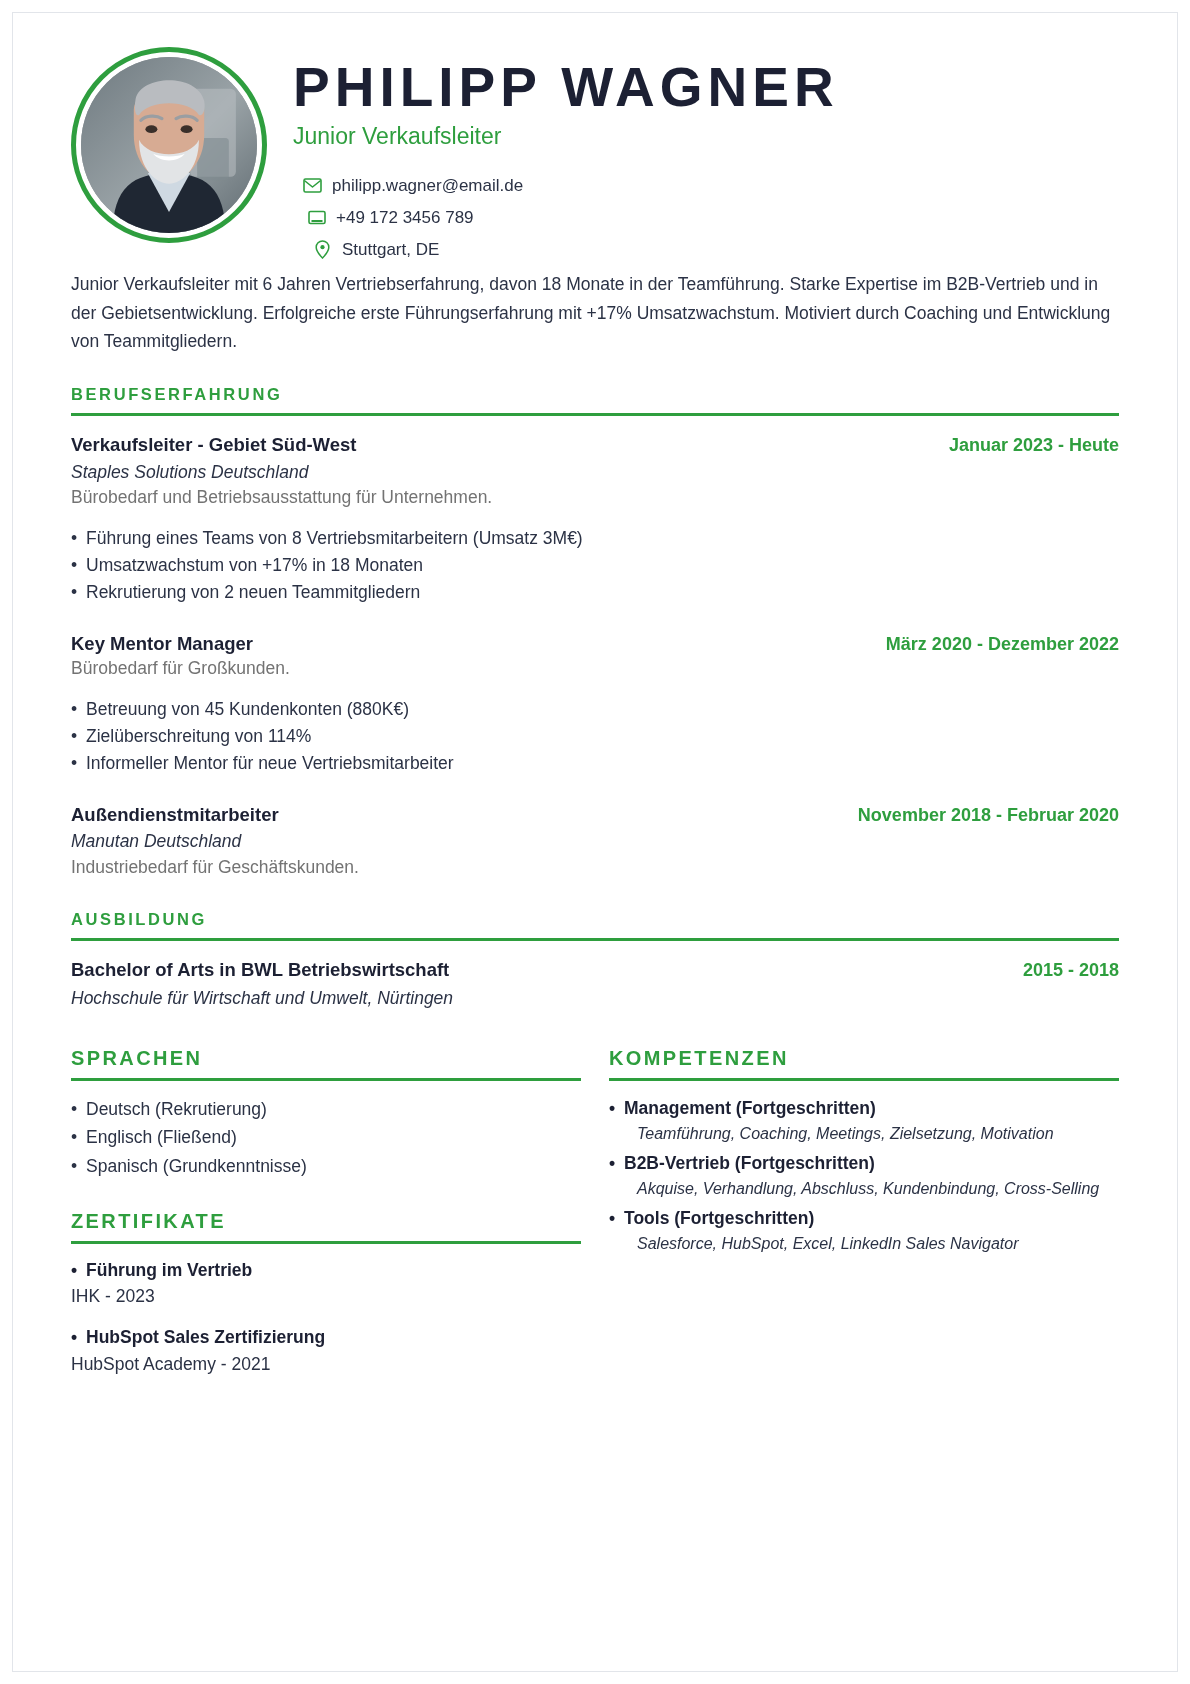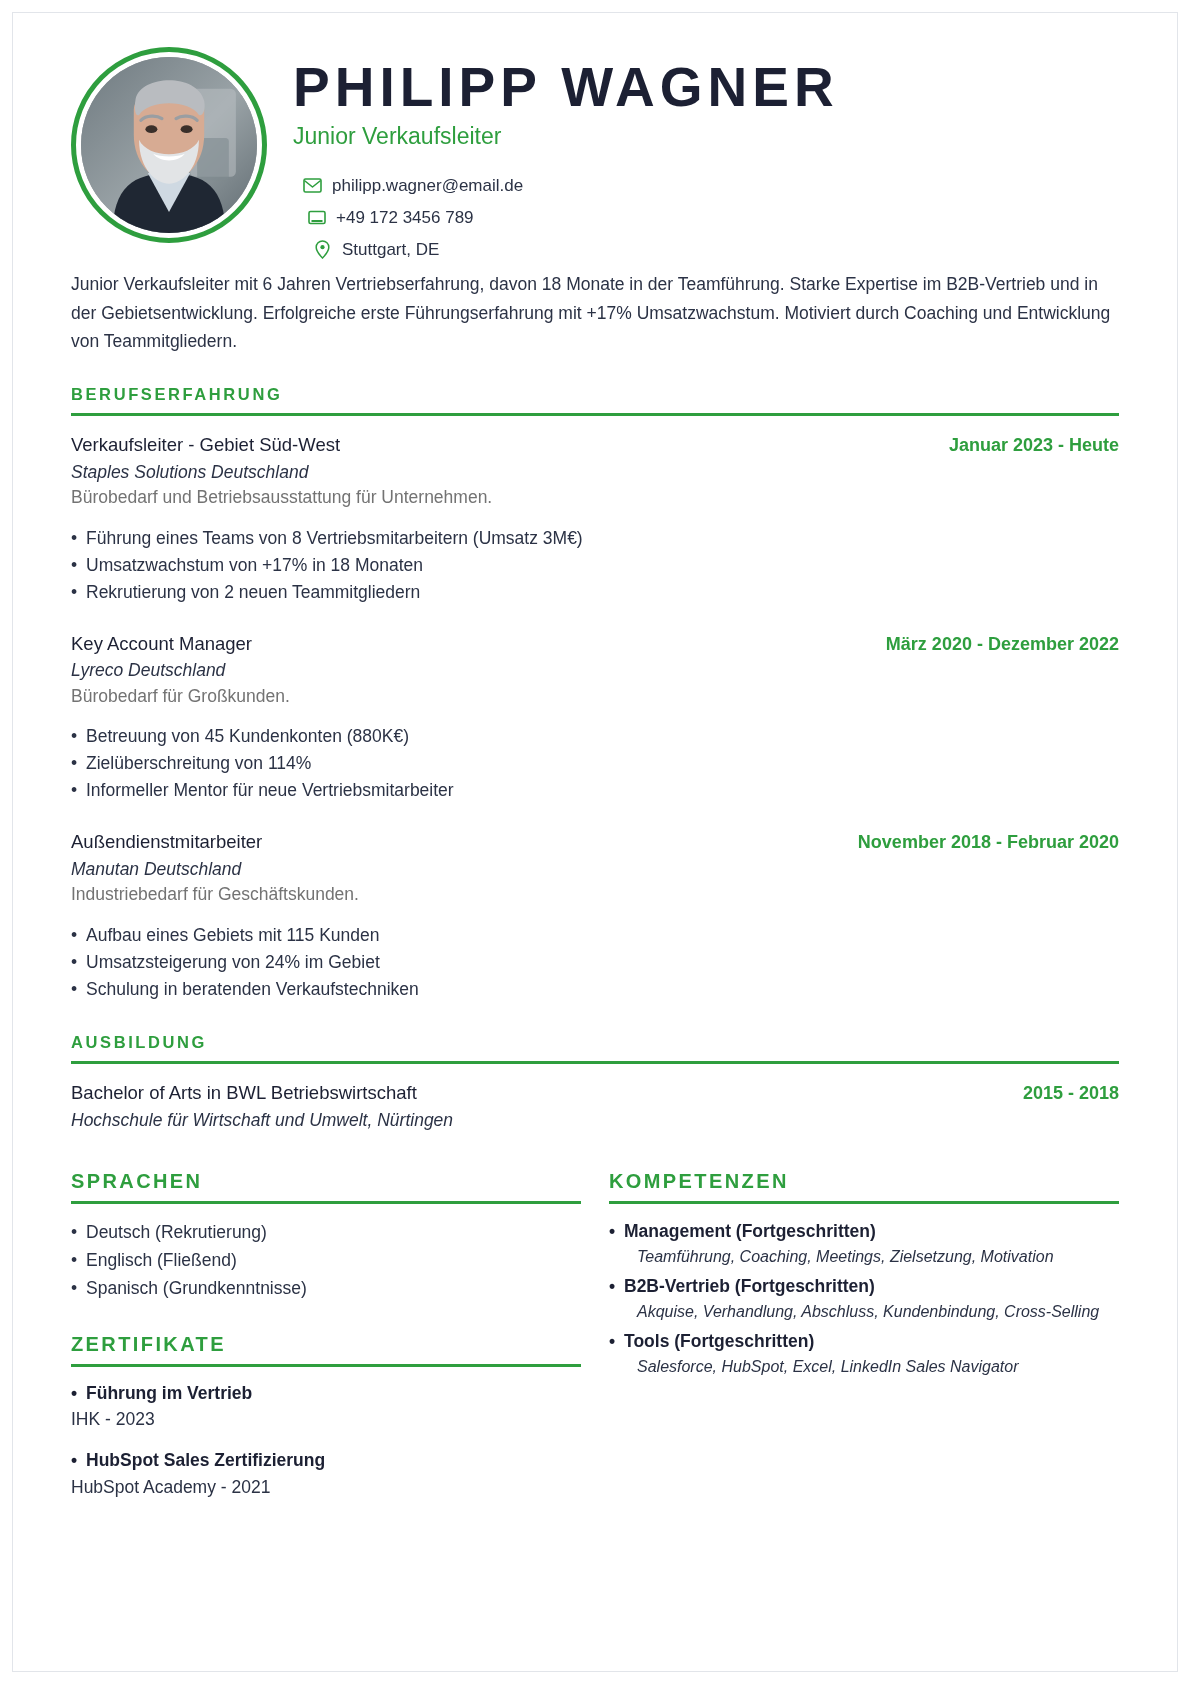--- a/index.html
+++ b/index.html
@@ -137,21 +137,21 @@
   .entry { margin-bottom: 26px; }
   .entry:last-child { margin-bottom: 0; }
   .entry-head {
     display: flex;
     justify-content: space-between;
     align-items: baseline;
     gap: 16px;
   }
   .entry-role {
     font-size: 18.5px;
-    font-weight: normal;
+    font-weight: bold;
     color: #1c2033;
     line-height: 1.3;
   }
   .entry-dates {
     font-size: 18px;
     font-weight: bold;
     color: #2e9e3e;
     white-space: nowrap;
     line-height: 1.3;
   }
@@ -363,44 +363,38 @@
         <div class="entry-desc">Bürobedarf und Betriebsausstattung für Unternehmen.</div>
         <ul class="bullets">
           <li>Führung eines Teams von 8 Vertriebsmitarbeitern (Umsatz 3M€)</li>
           <li>Umsatzwachstum von +17% in 18 Monaten</li>
           <li>Rekrutierung von 2 neuen Teammitgliedern</li>
         </ul>
       </div>
 
       <div class="entry">
         <div class="entry-head">
-          <div class="entry-role">Key Account Manager</div>
+          <div class="entry-role">Key Mentor Manager</div>
           <div class="entry-dates">März 2020 - Dezember 2022</div>
         </div>
-        <div class="entry-company">Lyreco Deutschland</div>
         <div class="entry-desc">Bürobedarf für Großkunden.</div>
         <ul class="bullets">
           <li>Betreuung von 45 Kundenkonten (880K€)</li>
           <li>Zielüberschreitung von 114%</li>
           <li>Informeller Mentor für neue Vertriebsmitarbeiter</li>
         </ul>
       </div>
 
       <div class="entry">
         <div class="entry-head">
           <div class="entry-role">Außendienstmitarbeiter</div>
           <div class="entry-dates">November 2018 - Februar 2020</div>
         </div>
         <div class="entry-company">Manutan Deutschland</div>
         <div class="entry-desc">Industriebedarf für Geschäftskunden.</div>
-        <ul class="bullets">
-          <li>Aufbau eines Gebiets mit 115 Kunden</li>
-          <li>Umsatzsteigerung von 24% im Gebiet</li>
-          <li>Schulung in beratenden Verkaufstechniken</li>
-        </ul>
       </div>
     </div>
 
     <div class="section">
       <div class="section-title">AUSBILDUNG</div>
       <div class="section-rule"></div>
 
       <div class="entry">
         <div class="entry-head">
           <div class="entry-role">Bachelor of Arts in BWL Betriebswirtschaft</div>

